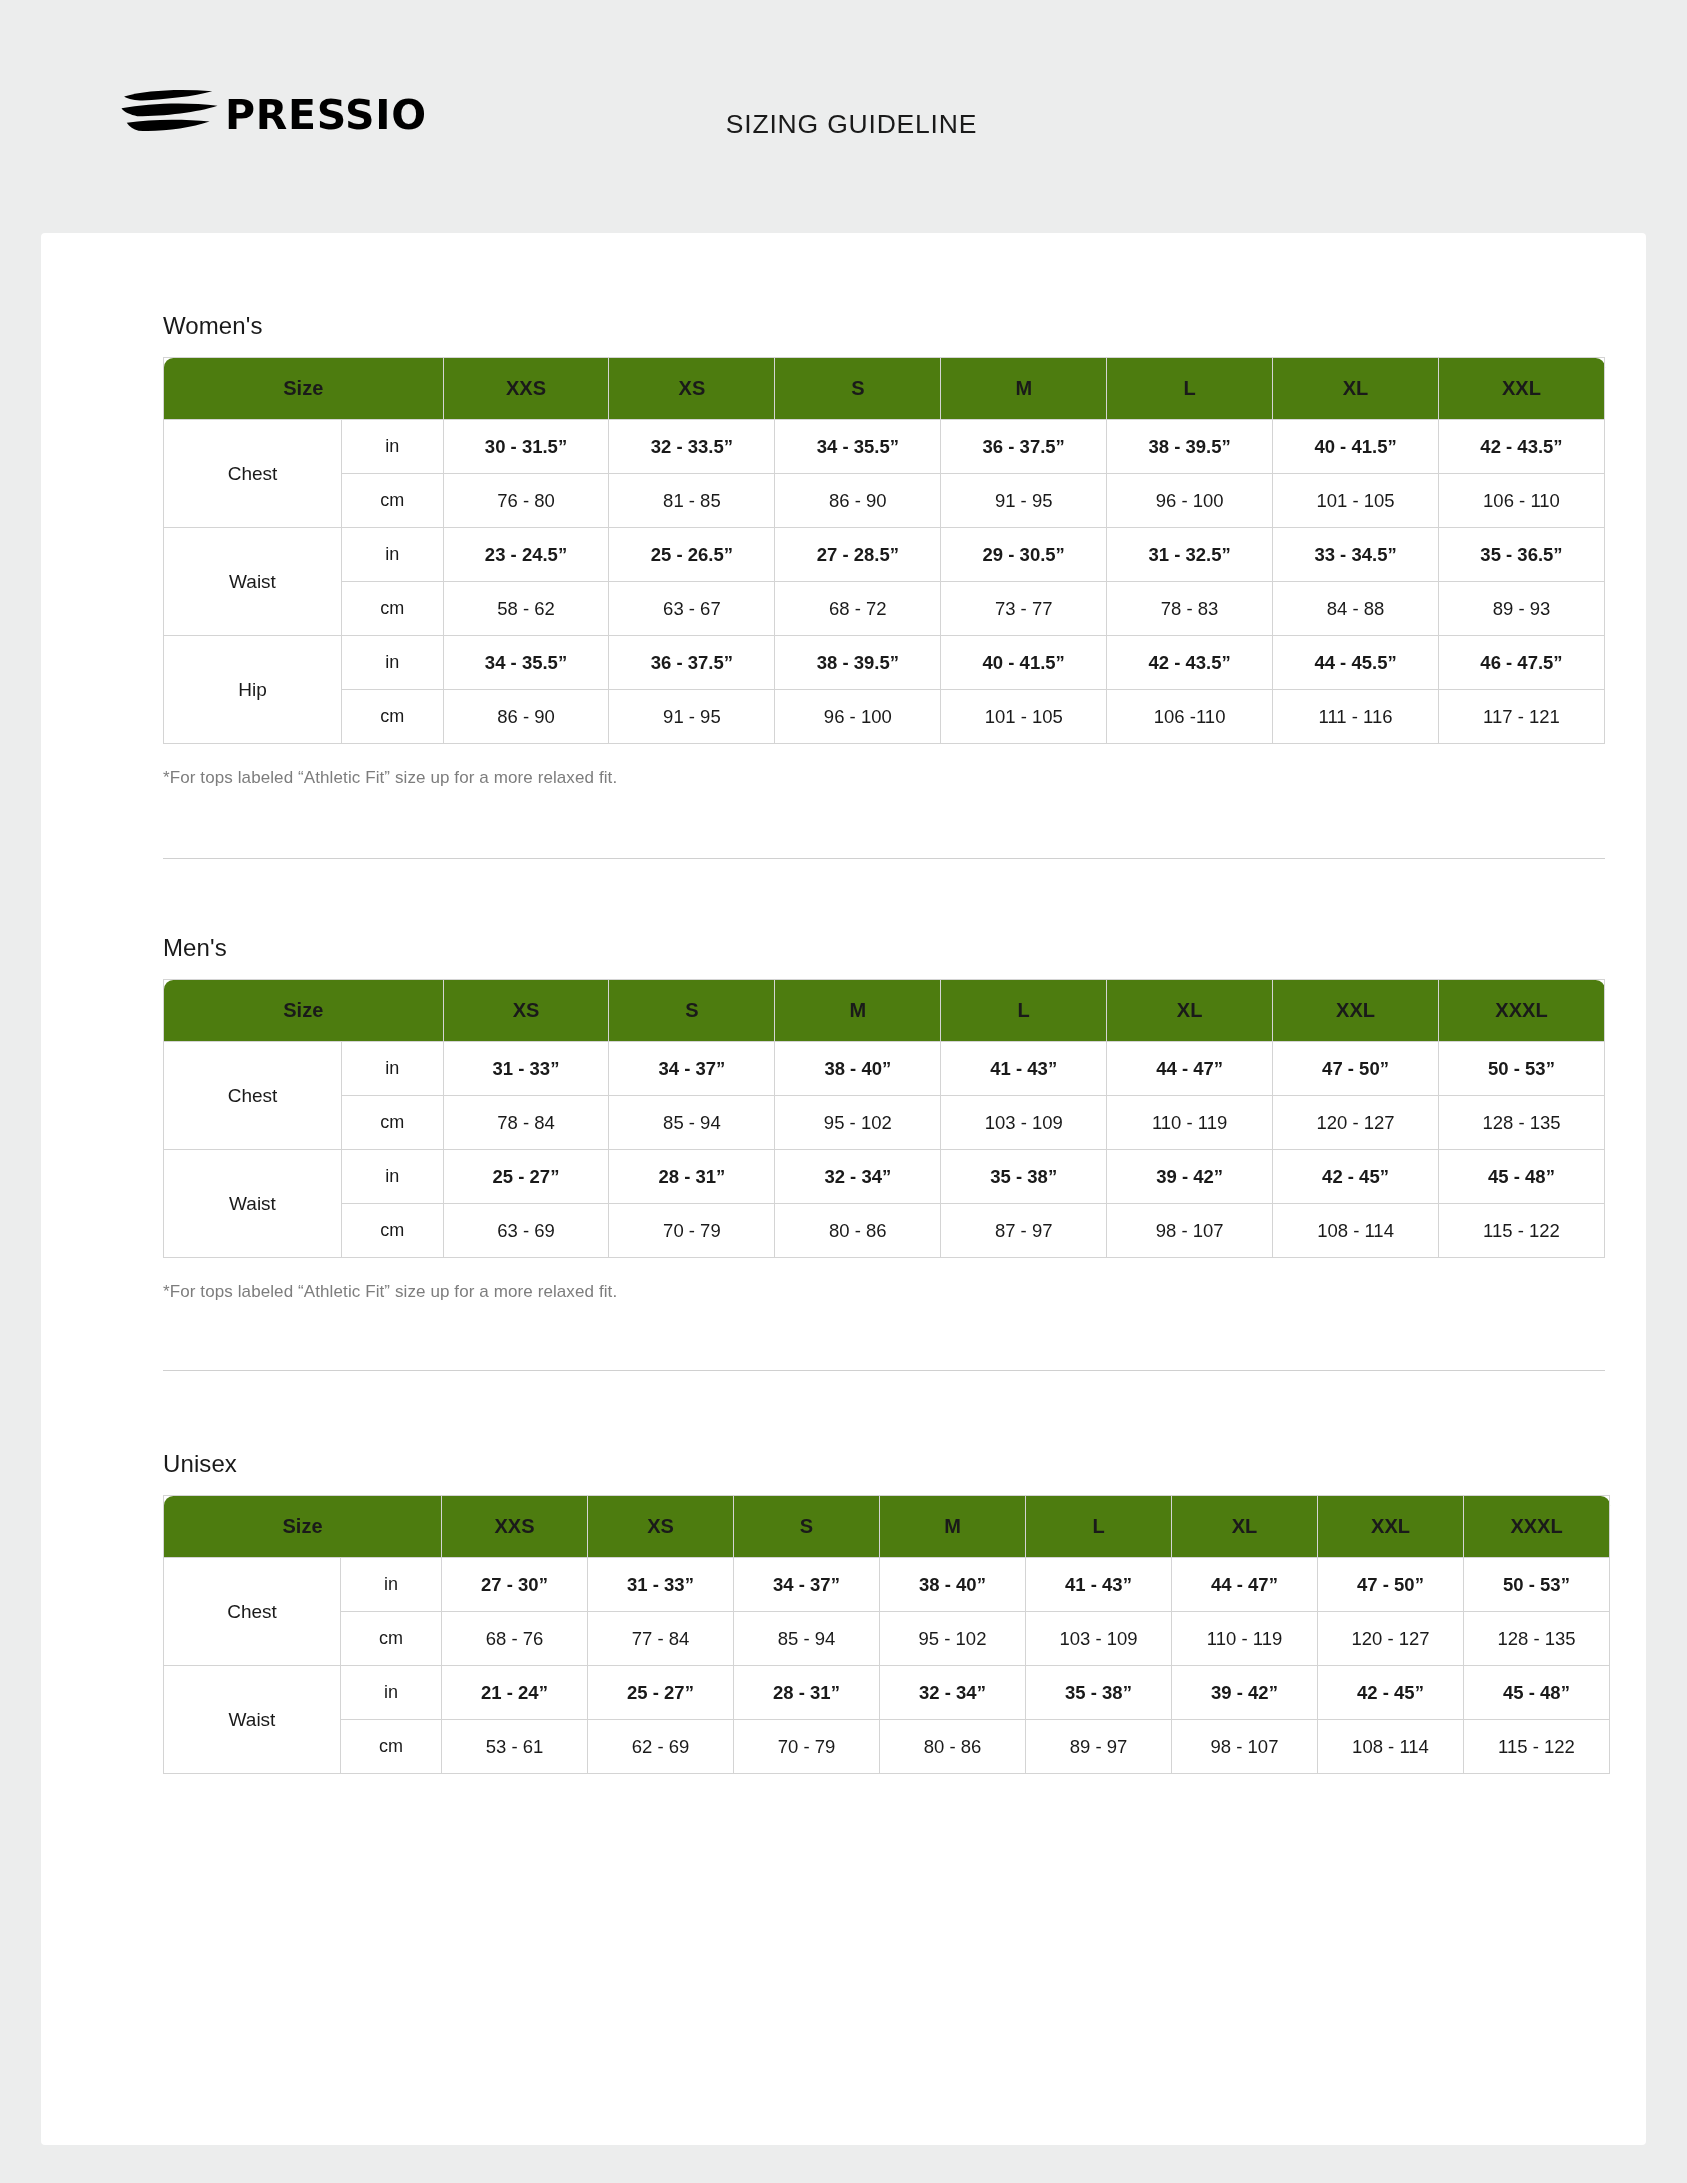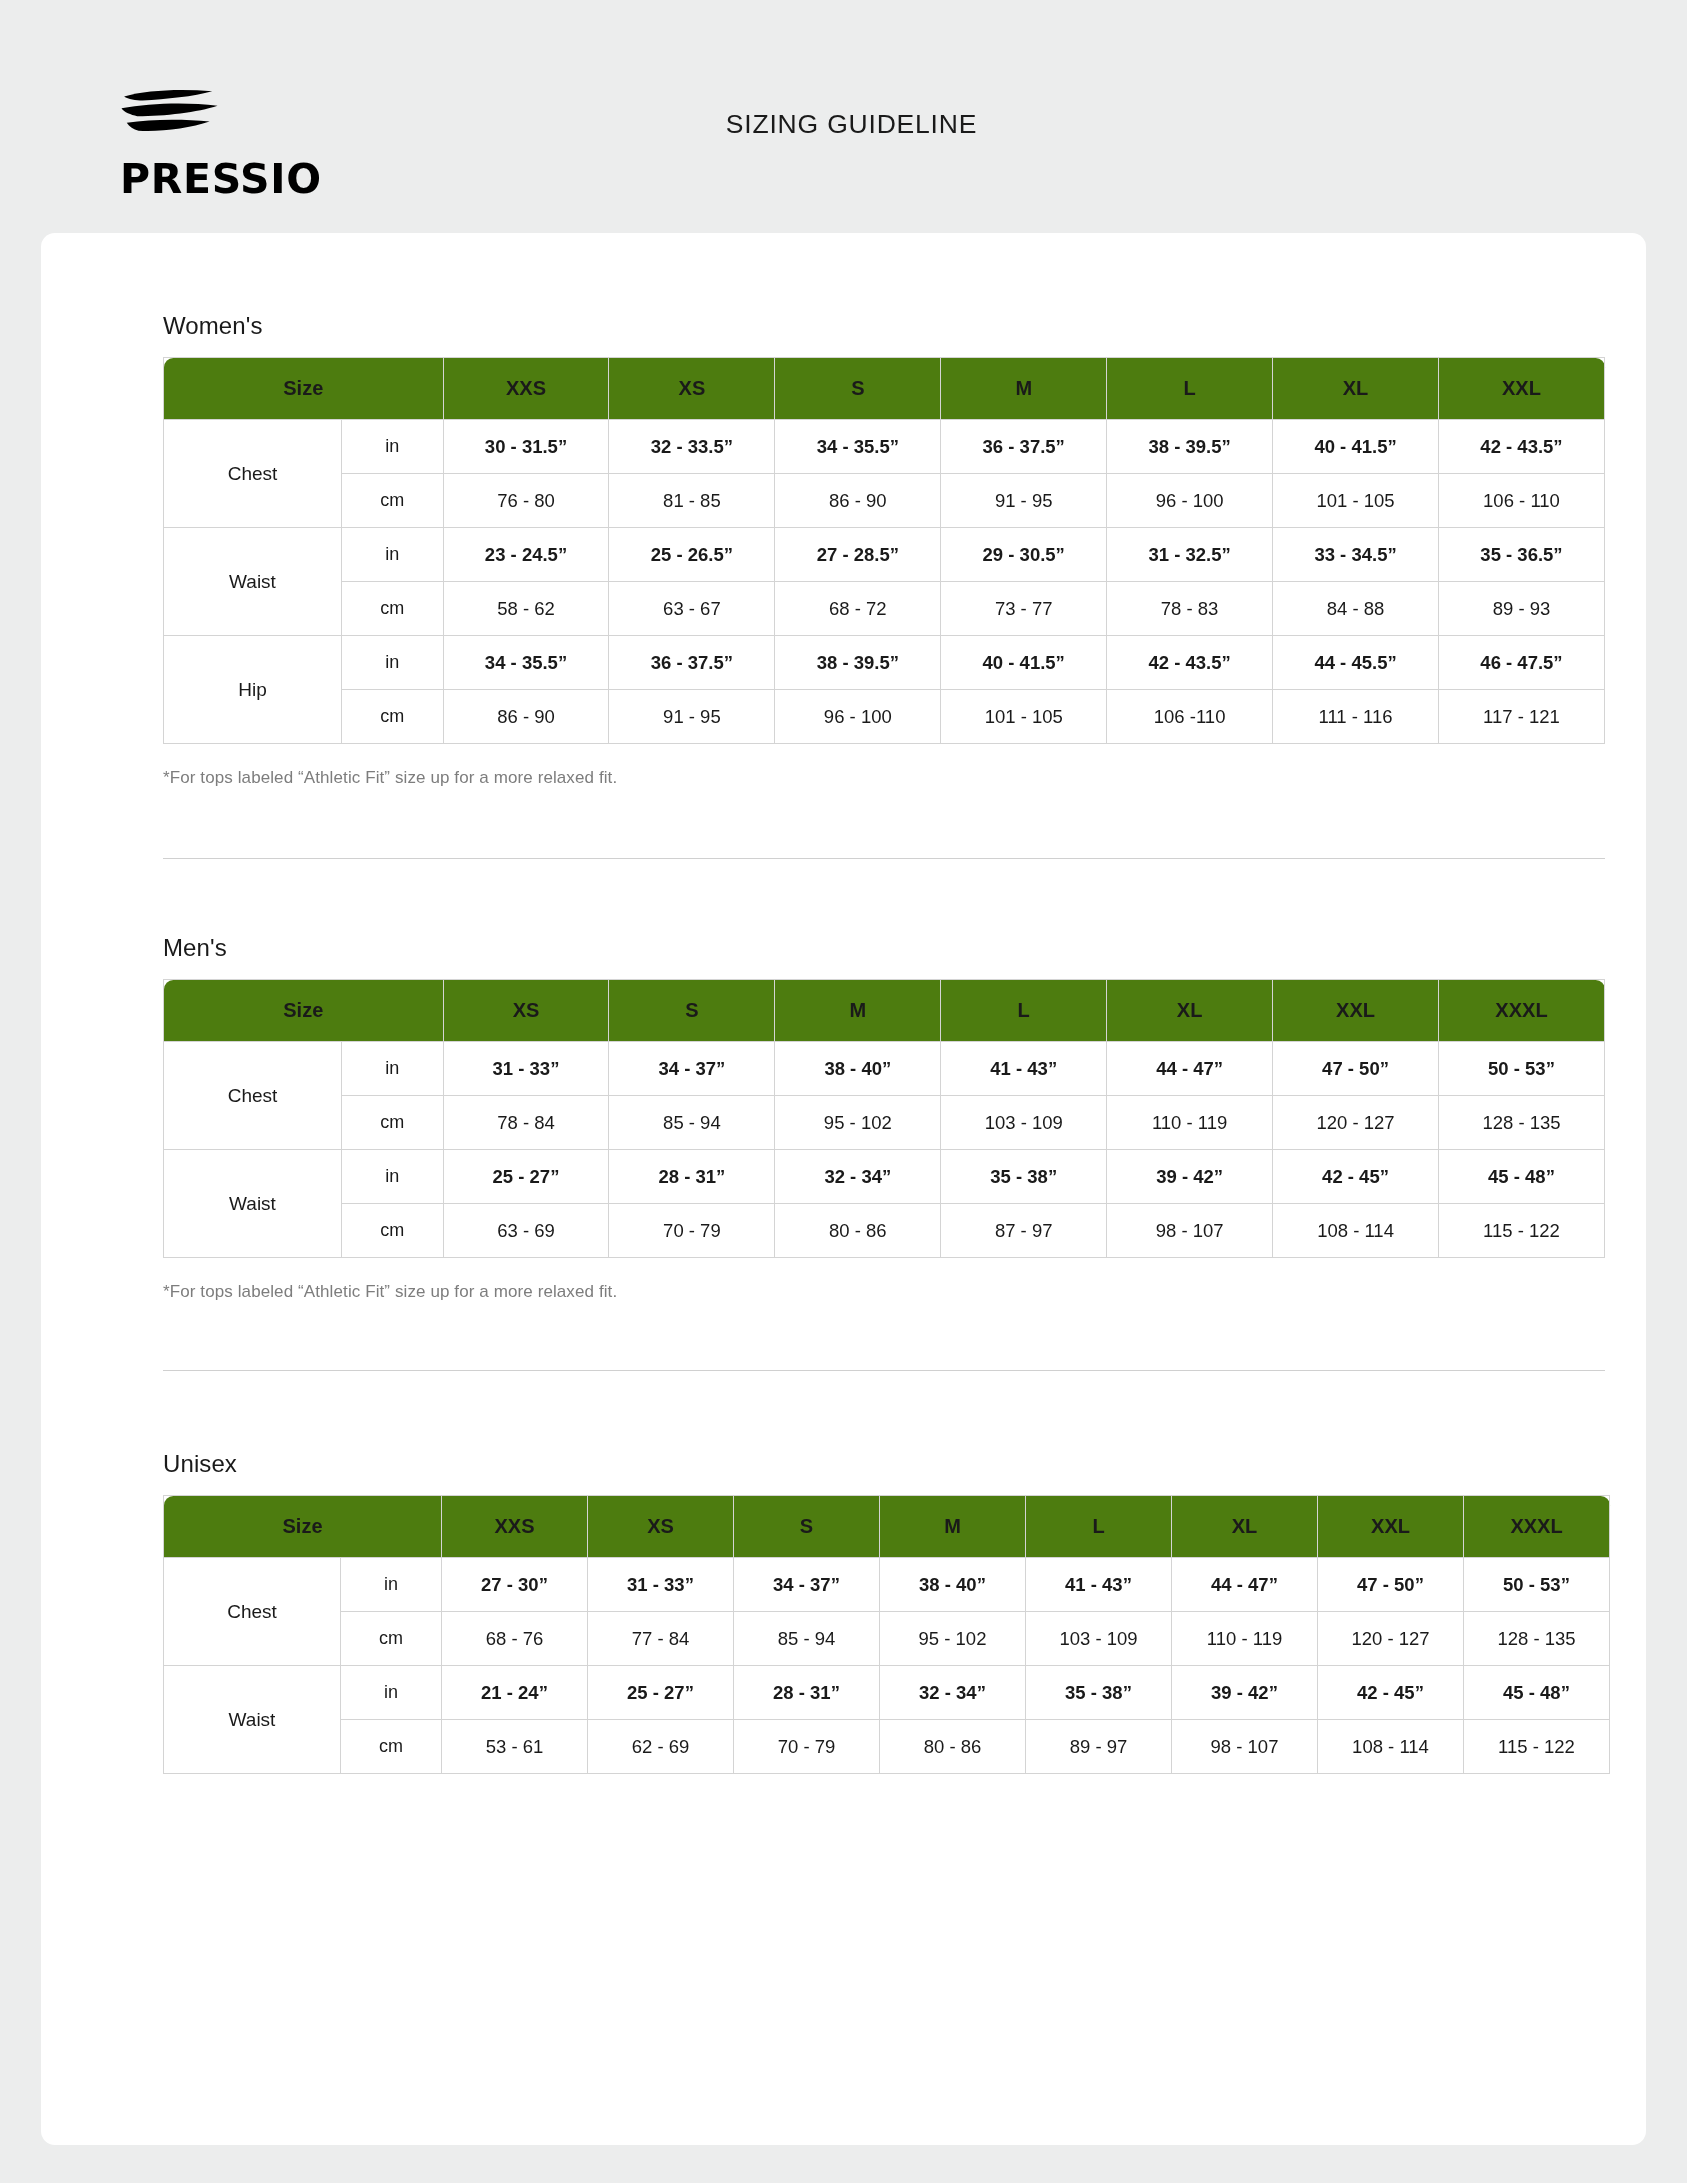--- a/index.html
+++ b/index.html
@@ -31,23 +31,22 @@
     width: 1687px;
     height: 233px;
     display: flex;
     align-items: center;
   }
   .brand {
     position: absolute;
     left: 120px;
     top: 86px;
     display: flex;
-    align-items: flex-start;
-    gap: 23px;
-    flex-direction: column;
+    align-items: flex-end;
+    gap: 6px;
   }
   .brand svg { display: block; }
   .brand-name {
     font-size: 41px;
     font-weight: 700;
     letter-spacing: 0.7px;
     font-family: "DejaVu Sans", sans-serif;
     color: #000;
     line-height: 1;
   }
@@ -64,21 +63,21 @@
   }
 
   
   .card {
     position: absolute;
     left: 41px;
     top: 233px;
     width: 1605px;
     height: 1912px;
     background: #ffffff;
-    border-radius: 14px;
+    border-radius: 4px;
     box-sizing: border-box;
   }
 
   .section {
     position: absolute;
     left: 122px;
     width: 1363px;
   }
   .section-title {
     font-size: 24px;

